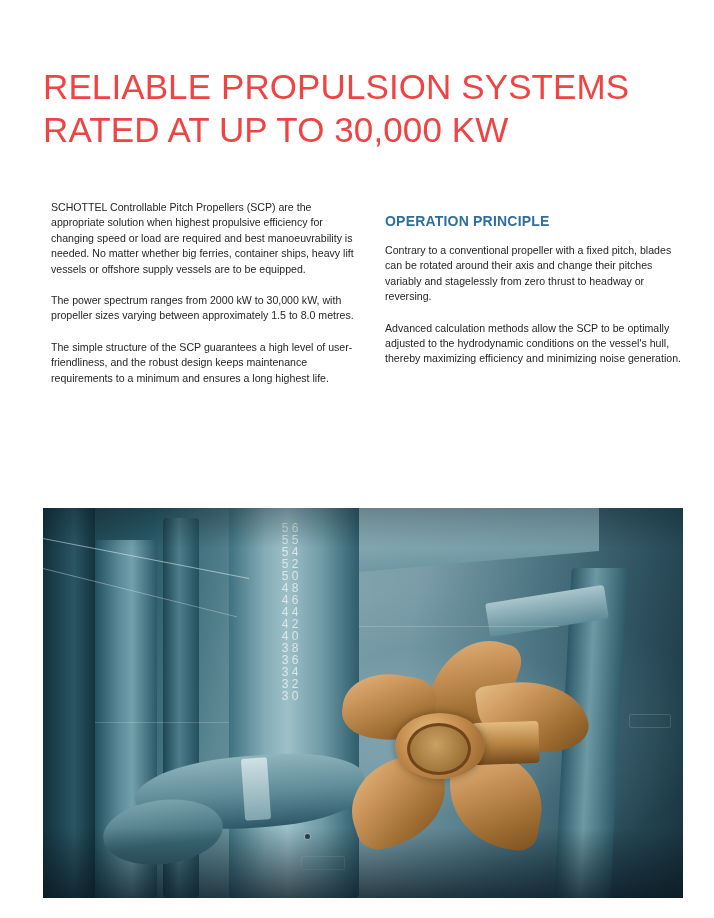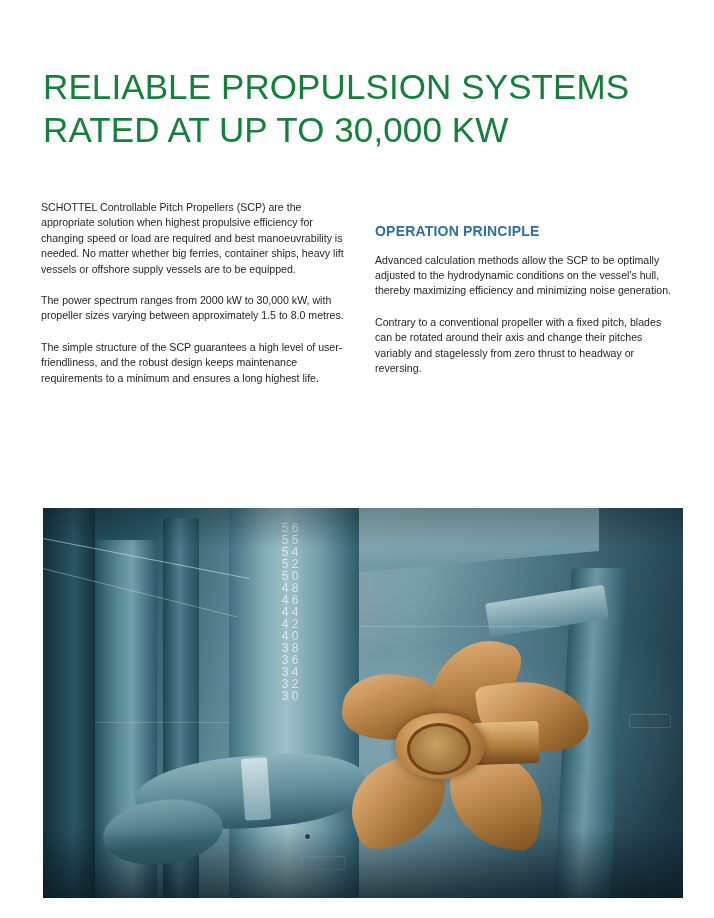--- a/index.html
+++ b/index.html
@@ -22,35 +22,34 @@
     box-sizing: border-box;
   }
   .headline {
     position: absolute;
     left: 43px;
     top: 42px;
     width: 640px;
     font-size: 35px;
     line-height: 43px;
     letter-spacing: 0.1px;
-    color: #15803d;
+    color: #ef4444;
     font-weight: 400;
   }
   .headline .line {
     display: block;
     white-space: nowrap;
   }
   .columns {
     position: absolute;
-    left: 41px;
+    left: 51px;
     top: 200px;
     width: 640px;
     display: flex;
     gap: 28px;
-    align-items: center;
   }
   .col {
     width: 306px;
   }
   .col p {
     margin: 0 0 16px 0;
     font-size: 10.6px;
     line-height: 15.4px;
     color: #1f2022;
   }
@@ -262,22 +261,22 @@
   </h1>
 
   <div class="columns">
     <div class="col">
       <p>SCHOTTEL Controllable Pitch Propellers (SCP) are the appropriate solution when highest propulsive efficiency for changing speed or load are required and best manoeuvrability is needed. No matter whether big ferries, container ships, heavy lift vessels or offshore supply vessels are to be equipped.</p>
       <p>The power spectrum ranges from 2000 kW to 30,000 kW, with propeller sizes varying between approximately 1.5 to 8.0 metres.</p>
       <p>The simple structure of the SCP guarantees a high level of user-friendliness, and the robust design keeps maintenance requirements to a minimum and ensures a long highest life.</p>
     </div>
     <div class="col">
       <h2 class="col-head">OPERATION PRINCIPLE</h2>
+      <p>Contrary to a conventional propeller with a fixed pitch, blades can be rotated around their axis and change their pitches variably and stagelessly from zero thrust to headway or reversing.</p>
       <p>Advanced calculation methods allow the SCP to be optimally adjusted to the hydrodynamic conditions on the vessel's hull, thereby maximizing efficiency and minimizing noise generation.</p>
-      <p>Contrary to a conventional propeller with a fixed pitch, blades can be rotated around their axis and change their pitches variably and stagelessly from zero thrust to headway or reversing.</p>
     </div>
   </div>
 
   <div class="photo">
     <div class="photo-inner"></div>
 
     <div class="hull-left"></div>
     <div class="cyl cyl-a"></div>
     <div class="cyl cyl-b"></div>
     <div class="cyl cyl-main"></div>

